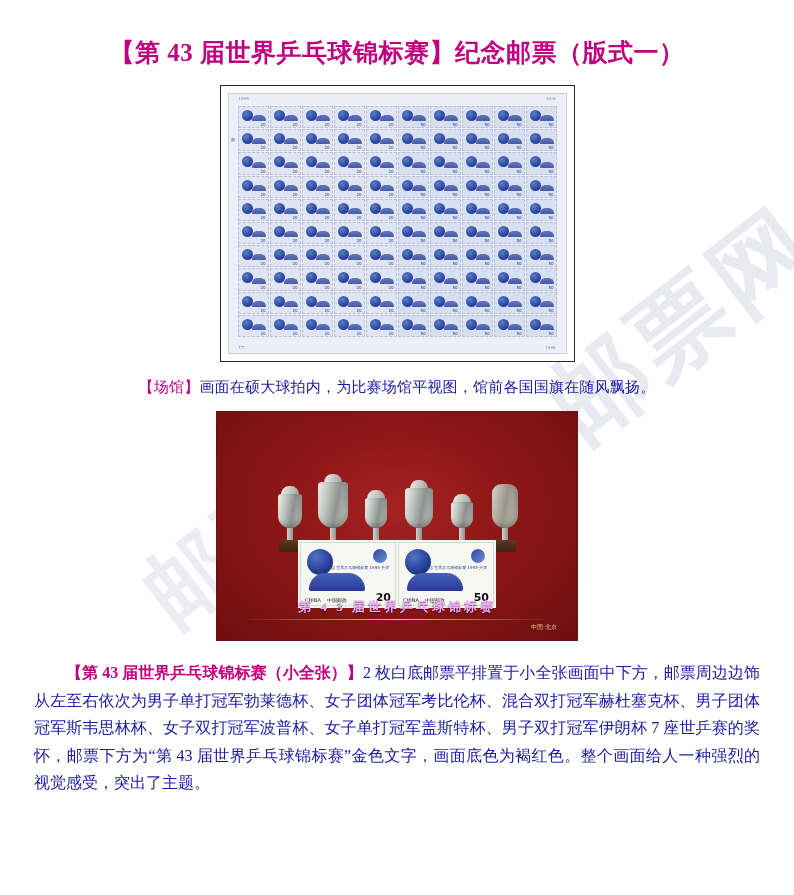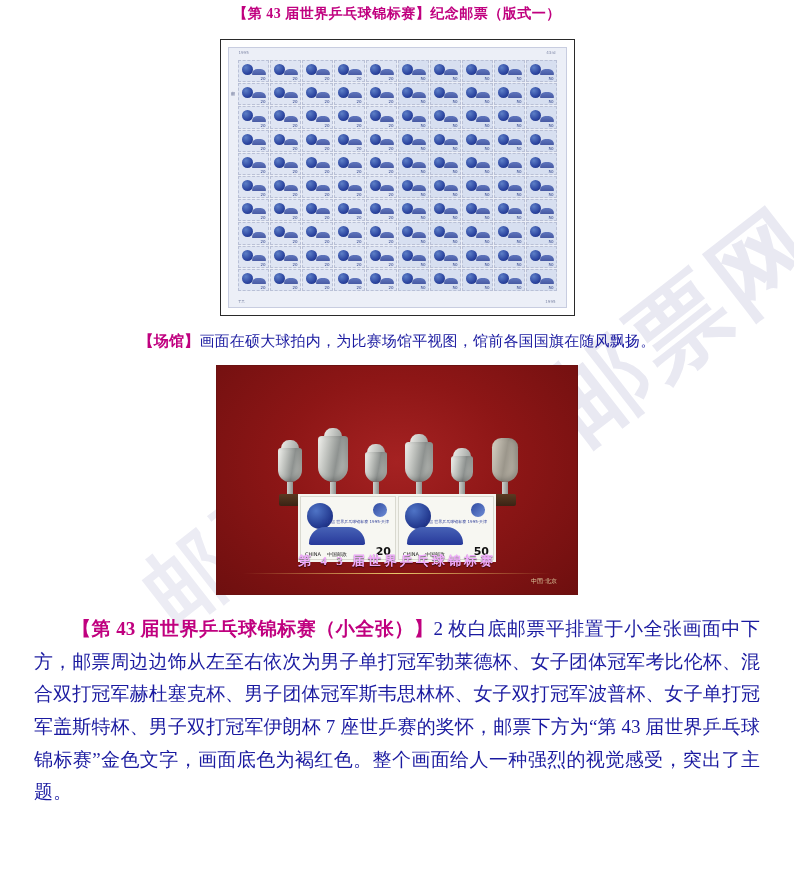--- a/index.html
+++ b/index.html
@@ -53,24 +53,24 @@
     pointer-events: none;
     z-index: 0;
     white-space: nowrap;
   }
 
   
   .title {
     position: relative;
     z-index: 2;
     text-align: center;
-    font-size: 14px;
+    font-size: 25px;
     font-weight: bold;
     color: #c0007f;
-    padding-top: 5px;
+    padding-top: 36px;
     letter-spacing: 0.5px;
   }
 
   
   .fig-sheet-wrap {
     position: relative;
     z-index: 2;
     margin: 16px auto 0 auto;
     width: 355px;
     height: 277px;
@@ -159,21 +159,21 @@
     position: relative;
     z-index: 2;
     margin-top: 16px;
     text-align: center;
     font-size: 15px;
     color: #1a1aa0;
     letter-spacing: .2px;
   }
   .caption .tag {
     color: #c0007f;
-    font-weight: bold;
+    font-weight: normal;
   }
 
   
   .fig-souvenir {
     position: relative;
     z-index: 2;
     margin: 14px auto 0 auto;
     width: 362px;
     height: 230px;
     background: #8e1616;
@@ -329,21 +329,21 @@
     bottom: 8px;
     font-size: 6px;
     color: #d9c49a;
   }
 
   
   .body-text {
     position: relative;
     z-index: 2;
     margin-top: 18px;
-    font-size: 19px;
+    font-size: 16px;
     line-height: 1.72;
     color: #1a1aa0;
     text-align: justify;
     padding: 0 8px;
   }
   .body-text p {
     margin: 0 0 2px 0;
     text-indent: 2em;
   }
   .body-text .hl {

